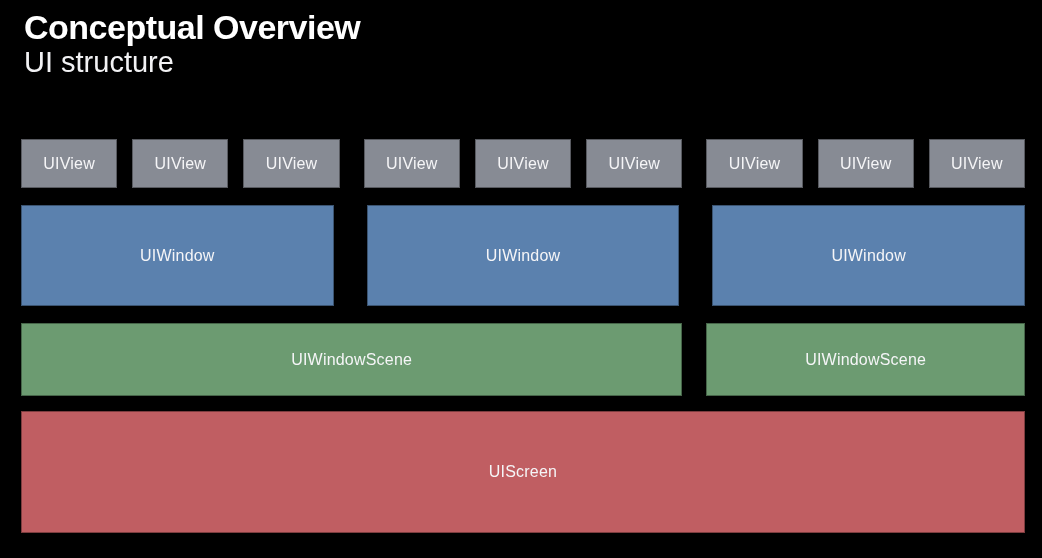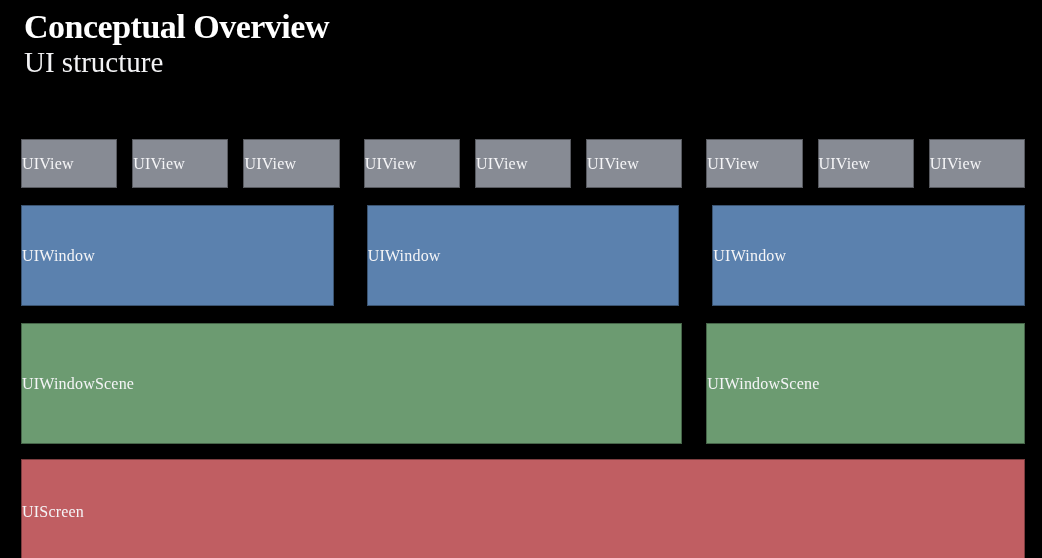--- a/index.html
+++ b/index.html
@@ -5,21 +5,21 @@
   html, body {
     margin: 0;
     padding: 0;
     background: #000;
   }
   .slide {
     position: relative;
     width: 1042px;
     height: 558px;
     background: var(--background, #000000);
-    font-family: Liberation Serif, serif;
+    font-family: Liberation Sans, sans-serif;
     overflow: hidden;
   }
   .slide-header {
     position: absolute;
     left: 24px;
     top: 6px;
   }
   .title {
     margin: 0;
     font-size: 34px;
@@ -40,30 +40,31 @@
     left: 21px;
     top: 139px;
     width: 1004px;
   }
   .row {
     display: flex;
     gap: 24px;
   }
   .views-row   { height: 49px;  margin-bottom: 17px; }
   .windows-row { height: 101px; margin-bottom: 17px; gap: 33px; }
-  .scenes-row  { height: 121px; margin-bottom: 15px; }
-  .screen-row  { height: 106px; }
+  .scenes-row  { height: 73px; margin-bottom: 15px; }
+  .screen-row  { height: 122px; }
   .view-group {
     flex: 1;
     display: flex;
     gap: 15px;
   }
   .box {
     display: flex;
     align-items: center;
+    justify-content: center;
     box-sizing: border-box;
     border: 1px solid rgba(0, 0, 0, 0.35);
   }
   .view-box   { flex: 1; background: var(--view-fill, #878b94); }
   .window-box { flex: 1; background: var(--window-fill, #5b81ae); }
   .scene-box  { background: var(--scene-fill, #6c9b71); }
   .scene-wide   { width: calc((100% - 48px) / 3 * 2 + 24px); }
   .scene-narrow { width: calc((100% - 48px) / 3); }
   .screen-box { flex: 1; background: var(--screen-fill, #c05e62); }
   .box-label {

